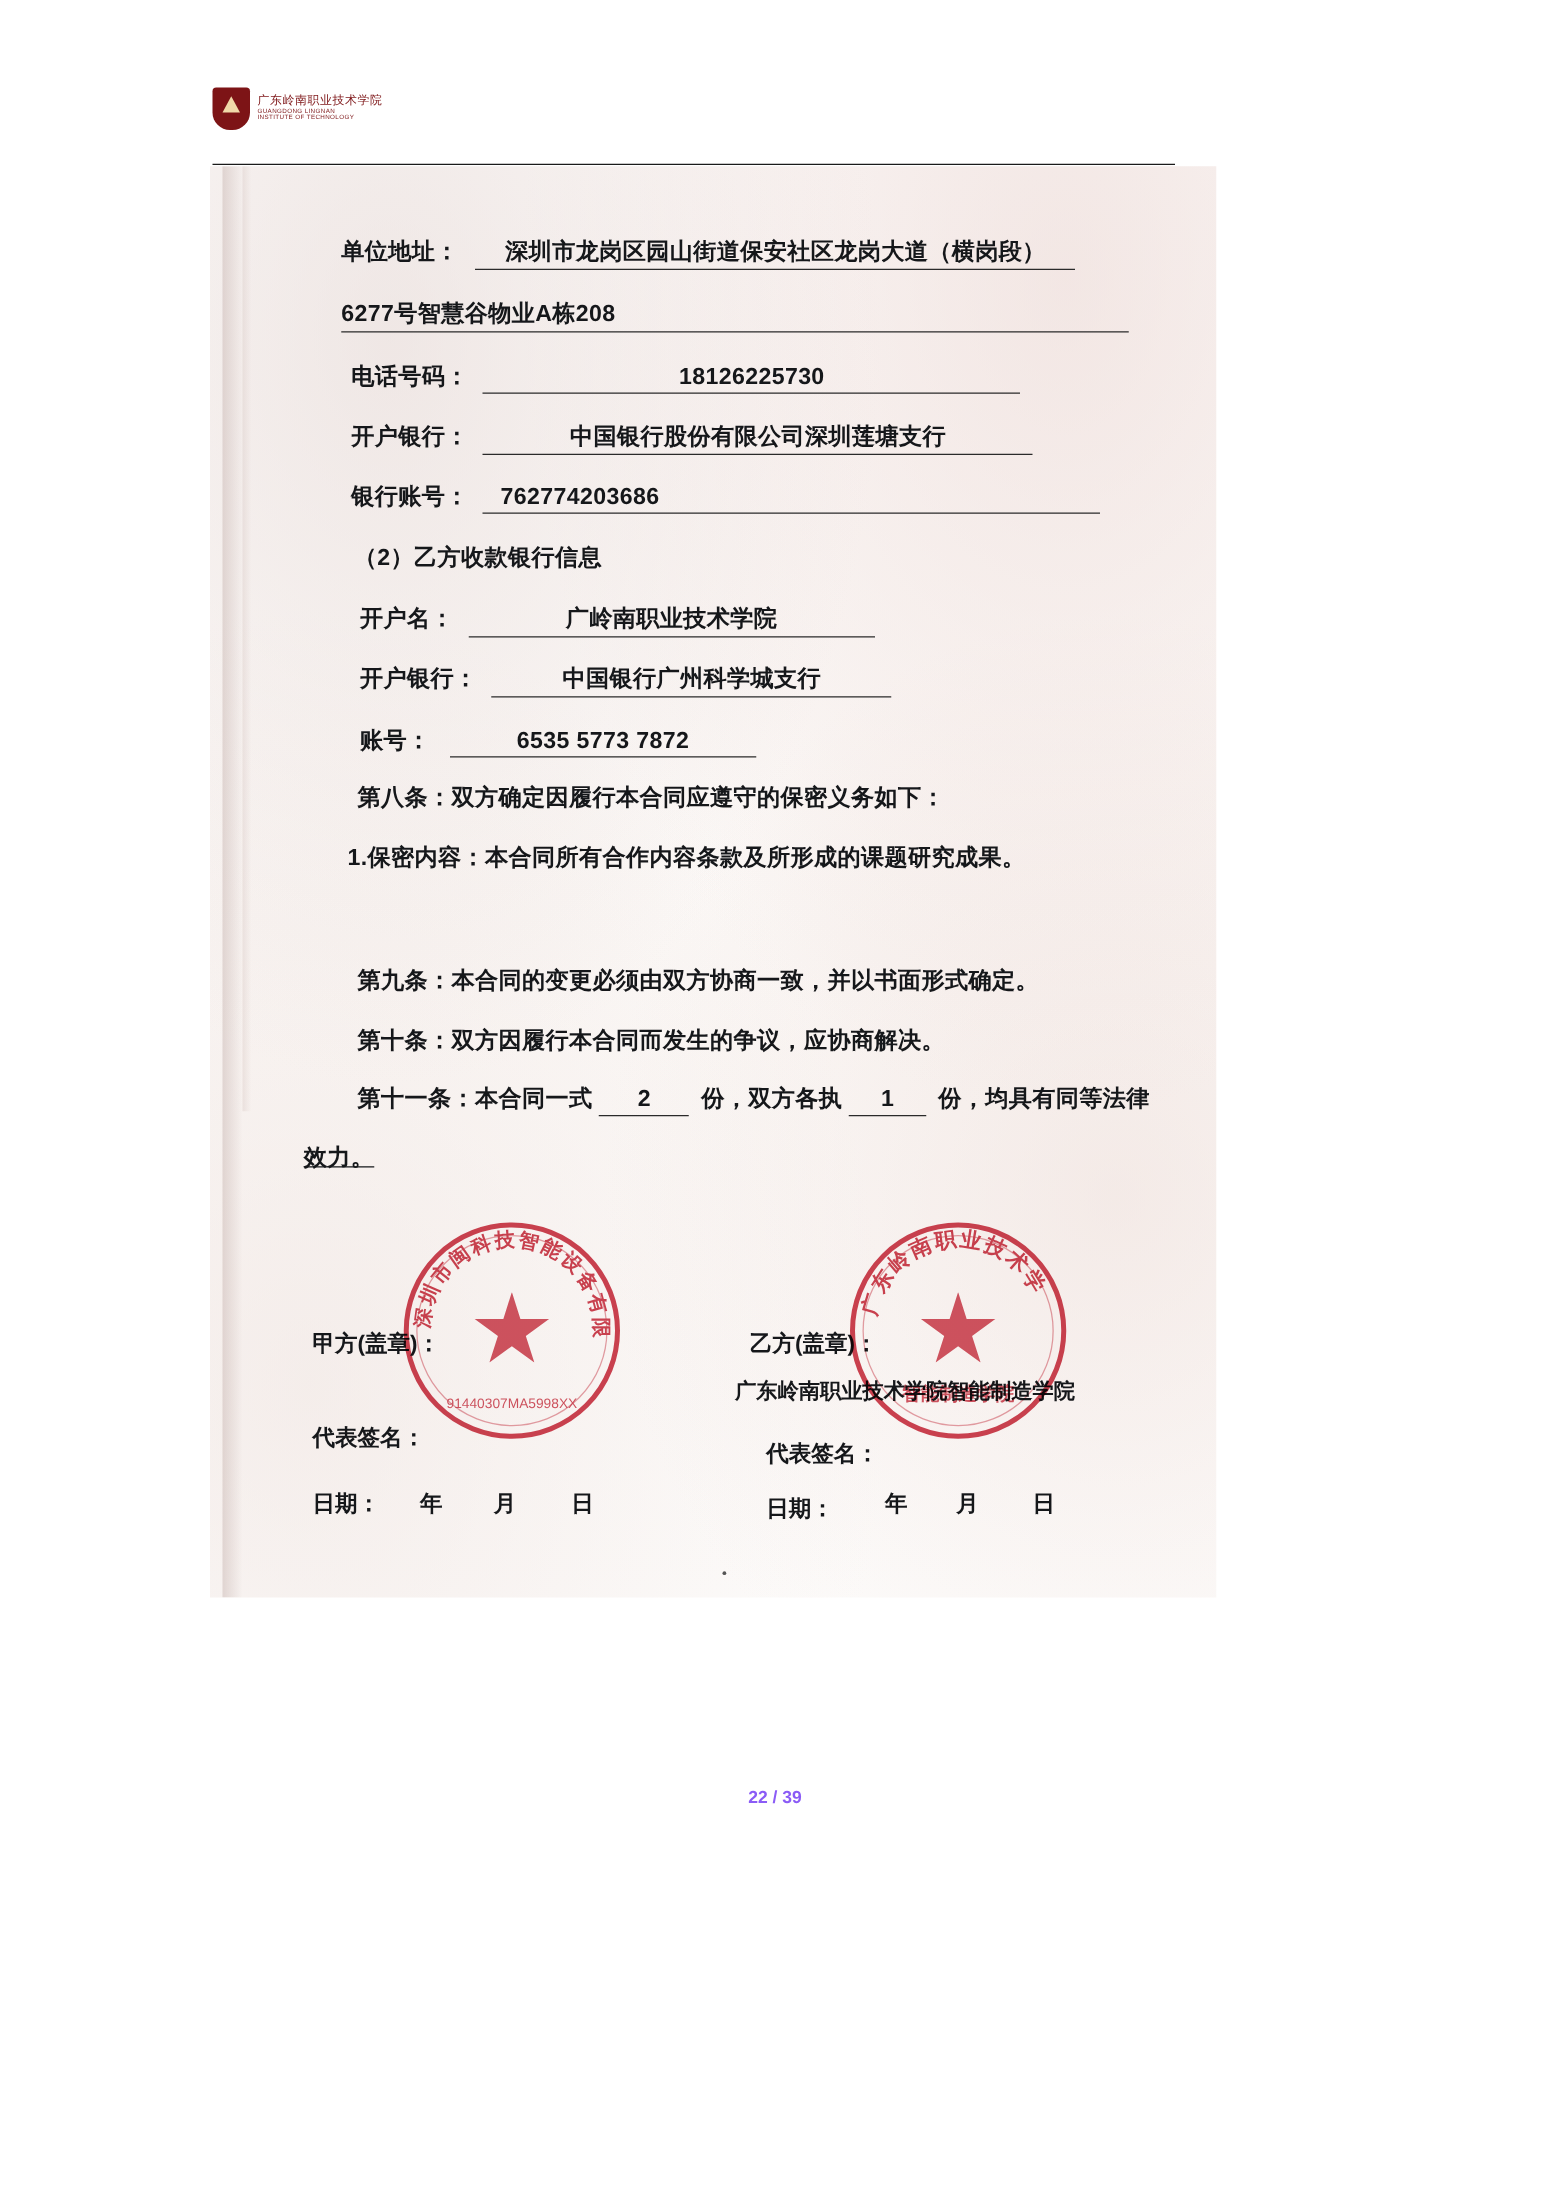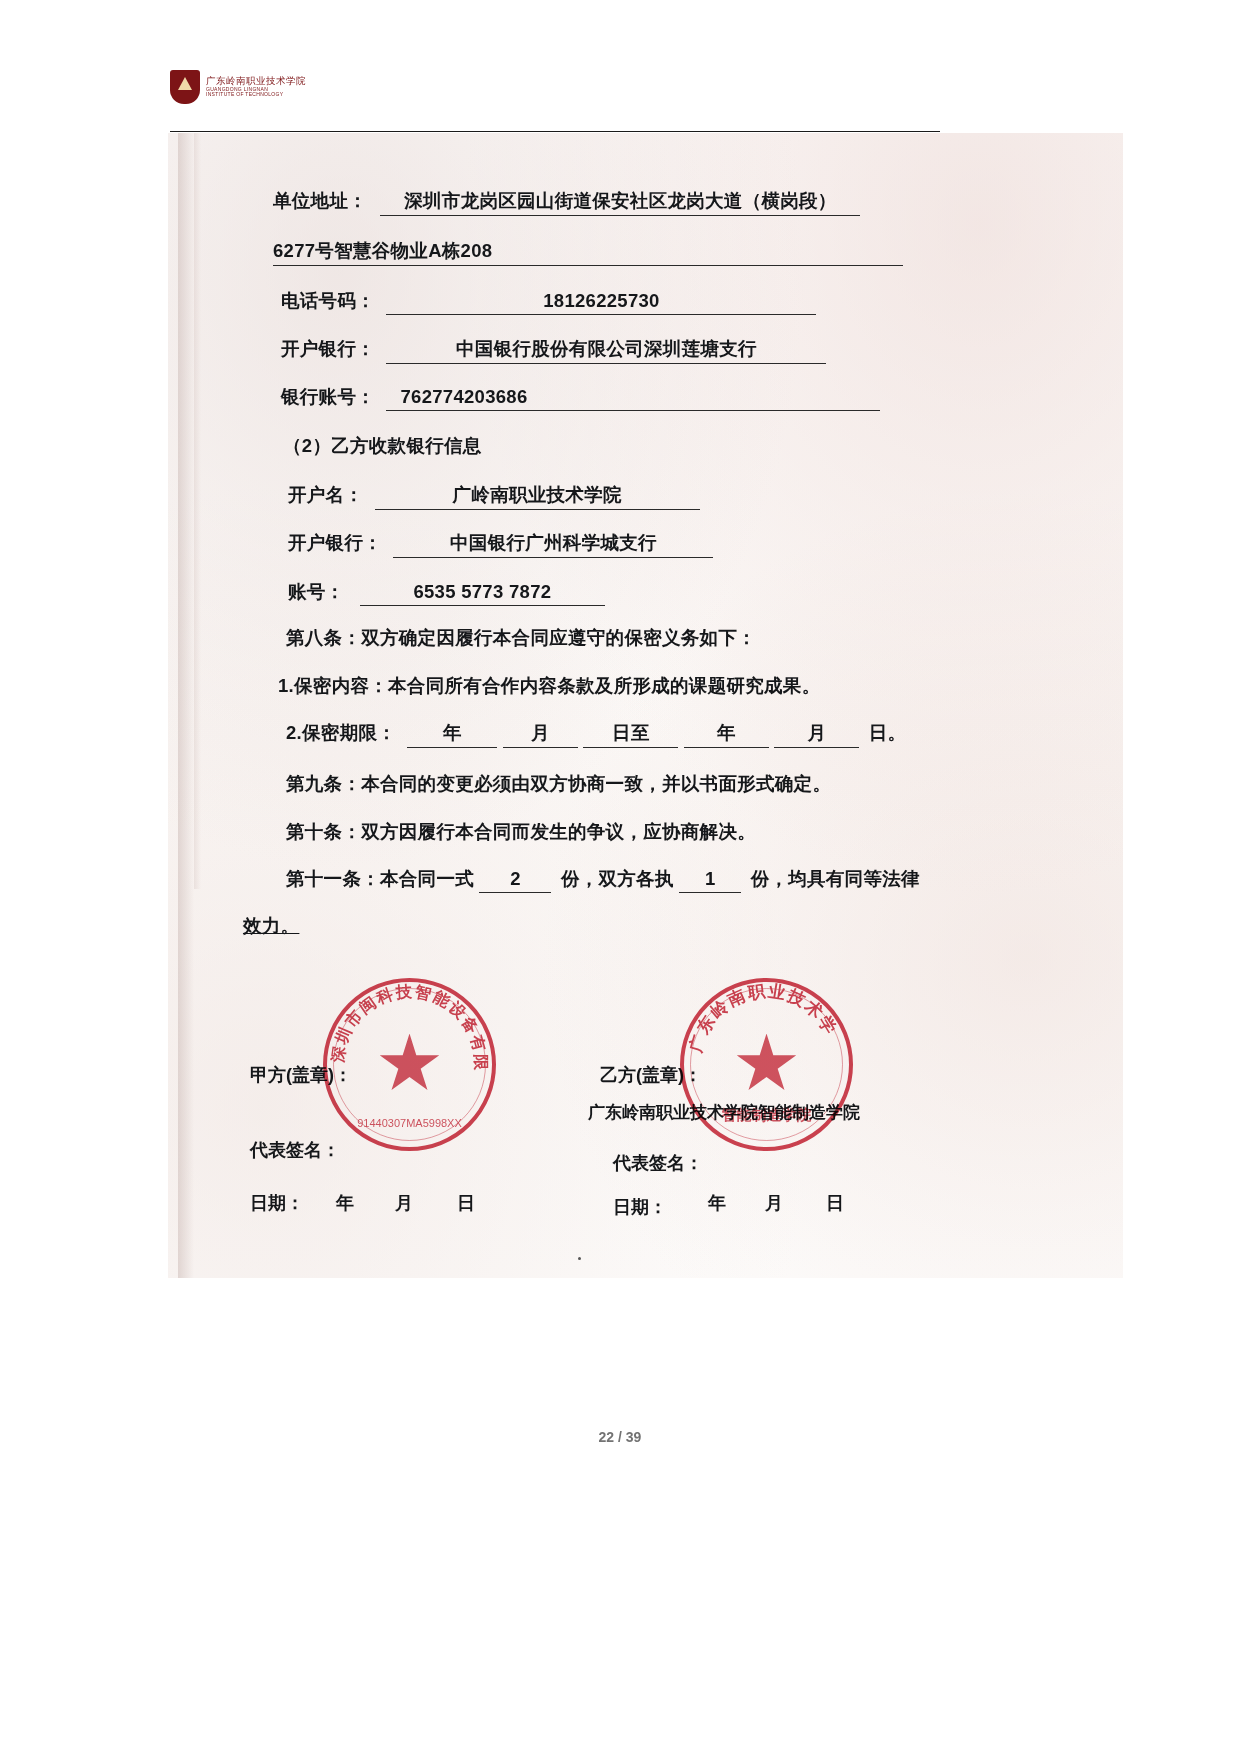--- a/index.html
+++ b/index.html
@@ -84,21 +84,21 @@
     top: 61px;
     width: 770px;
     border-top: 1.6px solid #1a1a1a;
   }
 
   
   .scan {
     position: absolute;
     left: 168px;
     top: 133px;
-    width: 955px;
+    width: 805px;
     height: 1145px;
     background:
       radial-gradient(ellipse at 18% 12%, rgba(228,215,212,0.55) 0%, rgba(255,255,255,0) 42%),
       radial-gradient(ellipse at 85% 8%, rgba(234,214,210,0.55) 0%, rgba(255,255,255,0) 45%),
       radial-gradient(ellipse at 90% 72%, rgba(236,219,214,0.5) 0%, rgba(255,255,255,0) 40%),
       radial-gradient(ellipse at 10% 85%, rgba(238,226,222,0.55) 0%, rgba(255,255,255,0) 45%),
       linear-gradient(180deg, #fdfbfa 0%, #fbf8f6 55%, #fdfcfb 100%);
     overflow: hidden;
   }
   .scan-edge {
@@ -218,21 +218,21 @@
   
   .footer {
     position: absolute;
     left: 0;
     top: 1429px;
     width: 100%;
     text-align: center;
     font-family: "Liberation Sans", sans-serif;
     font-size: 14px;
     font-weight: bold;
-    color: #737373;
+    color: #8b5cf6;
   }
   .dot {
     position: absolute;
     left: 578px;
     top: 1257px;
     width: 3px;
     height: 3px;
     background: #555;
     border-radius: 50%;
   }
@@ -296,29 +296,20 @@
 
     <div class="line" style="left:120px; top:446px;">
       <span class="lbl">账号：</span>
       <span class="val ul" style="width:245px; margin-left:10px;">6535 5773 7872</span>
     </div>
 
     <div class="para" style="left:118px; top:492px;">第八条：双方确定因履行本合同应遵守的保密义务如下：</div>
 
     <div class="para" style="left:110px; top:540px;">1.保密内容：本合同所有合作内容条款及所形成的课题研究成果。</div>
 
-    <div class="line" style="left:118px; top:587px;">
-      <span class="lbl">2.保密期限：</span>
-      <span class="val ul" style="width:90px; margin-left:6px;">年</span>
-      <span class="val ul" style="width:75px;">月</span>
-      <span class="val ul" style="width:95px;">日至</span>
-      <span class="val ul" style="width:85px;">年</span>
-      <span class="val ul" style="width:85px;">月</span>
-      <span class="val" style="margin-left:4px;">日。</span>
-    </div>
 
     <div class="para" style="left:118px; top:638px;">第九条：本合同的变更必须由双方协商一致，并以书面形式确定。</div>
 
     <div class="para" style="left:118px; top:686px;">第十条：双方因履行本合同而发生的争议，应协商解决。</div>
 
     <div class="line" style="left:118px; top:733px;">
       <span class="lbl">第十一条：本合同一式</span>
       <span class="val ul" style="width:72px;">2</span>
       <span class="lbl" style="margin-left:4px;">份，双方各执</span>
       <span class="val ul" style="width:62px;">1</span>

